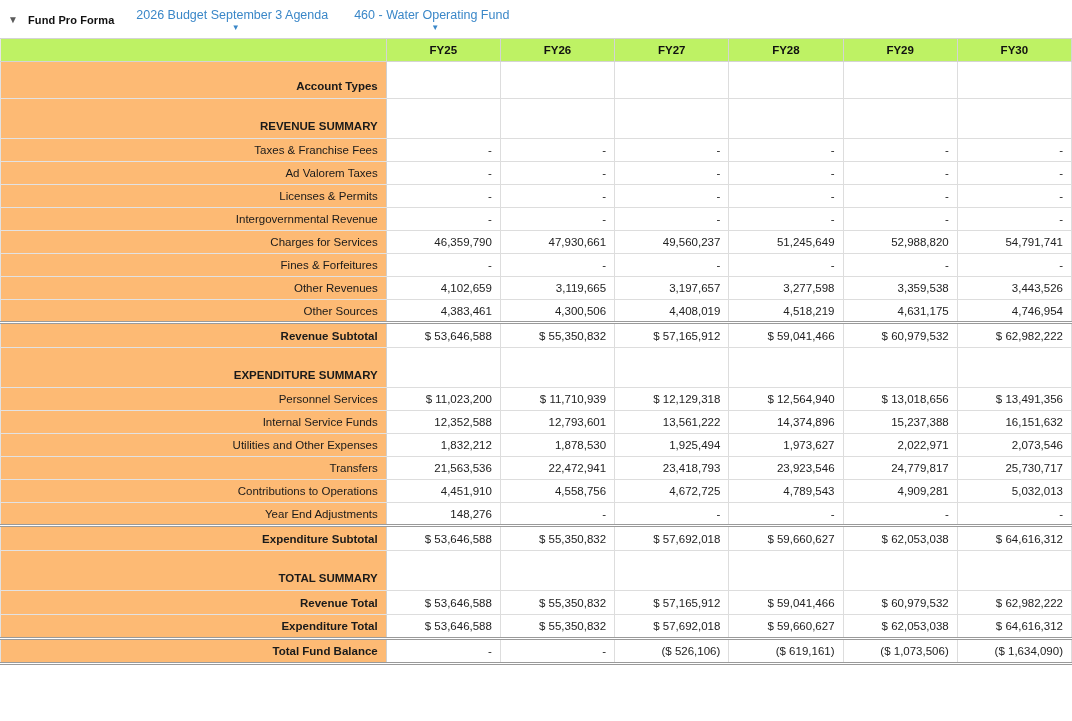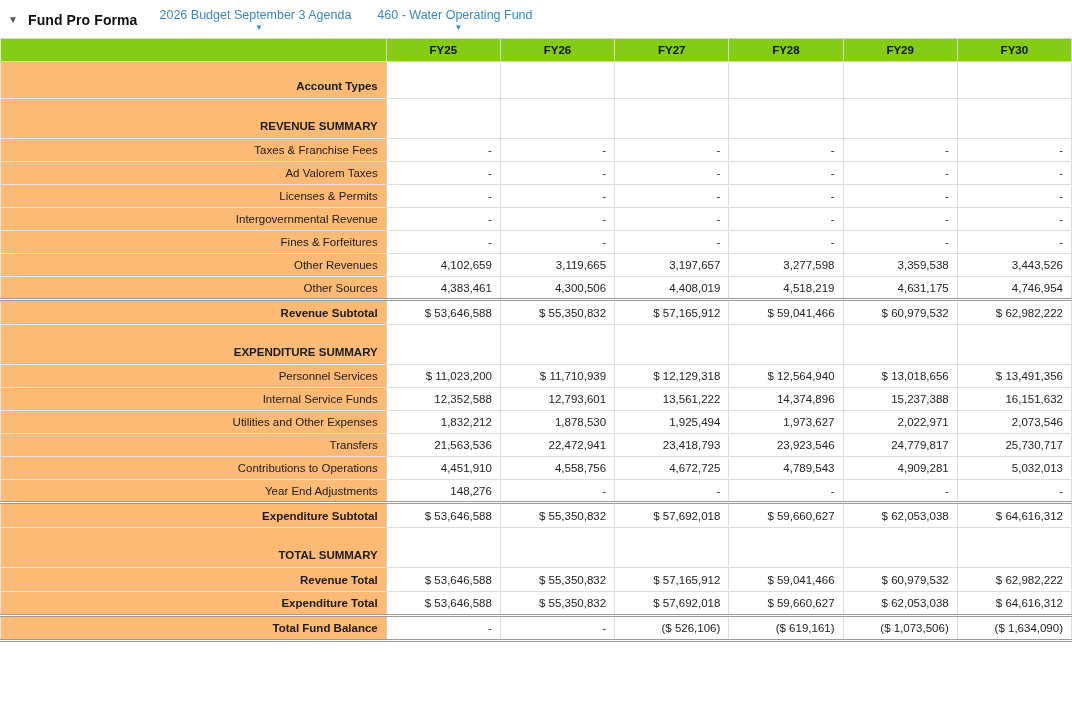--- a/index.html
+++ b/index.html
@@ -9,37 +9,37 @@
     font-family: "Liberation Sans", sans-serif;
     color: #1a1a1a;
   }
   .toolbar {
     height: 38px; display: flex; align-items: center; padding: 2px 0 0 8px;
   }
   .collapse {
     color: #5a5a5a; font-size: 10px; width: 20px; cursor: pointer; margin-top: -2px;
   }
   .title {
-    font-weight: bold; font-size: 14px; color: #111; margin-right: 22px;
+    font-weight: bold; font-size: 11px; color: #111; margin-right: 22px;
     letter-spacing: 0.1px;
   }
   .dd {
     color: #3a87c8; font-size: 12.5px; margin-right: 26px; cursor: pointer;
     display: inline-flex; align-items: center; flex-direction: column;
   }
   .dd .caret { font-size: 8px; margin-left: 7px; margin-top: 1px; }
   table {
     border-collapse: collapse; table-layout: fixed; width: 1072px;
     font-size: 11.5px;
   }
   col.c-label { width: 385px; }
   col.c-fy { width: 114px; }
   th, td { border: 1px solid #ddd; padding: 0 8px 0 5px; overflow: hidden; white-space: nowrap; }
   thead th {
-    background: #84cc16; font-weight: bold; text-align: center; height: 23px;
+    background: #bef264; font-weight: bold; text-align: center; height: 23px;
     border-color: #d4d4d4; color: #111; padding: 0;
   }
   thead th.lbl { border-left: 1px solid #e6e6e6; }
   tbody th {
     background: #fdba74; font-weight: normal; text-align: right; color: #1a1a1a;
     border-color: #e2e2e2; border-right-color: #cfcfcf;
   }
   td { text-align: right; color: #222; background: #fff; }
   tr.section th, tr.section td { height: 40px; vertical-align: bottom; }
   tr.section th { font-weight: bold; padding-bottom: 6px; }
@@ -147,20 +147,29 @@
         <tr class="data">
           <th>Intergovernmental Revenue</th>
           <td>-</td>
           <td>-</td>
           <td>-</td>
           <td>-</td>
           <td>-</td>
           <td>-</td>
         </tr>
         <tr class="data">
+          <th>Charges for Services</th>
+          <td>46,359,790</td>
+          <td>47,930,661</td>
+          <td>49,560,237</td>
+          <td>51,245,649</td>
+          <td>52,988,820</td>
+          <td>54,791,741</td>
+        </tr>
+        <tr class="data">
           <th>Fines &amp; Forfeitures</th>
           <td>-</td>
           <td>-</td>
           <td>-</td>
           <td>-</td>
           <td>-</td>
           <td>-</td>
         </tr>
         <tr class="data">
           <th>Other Revenues</th>

